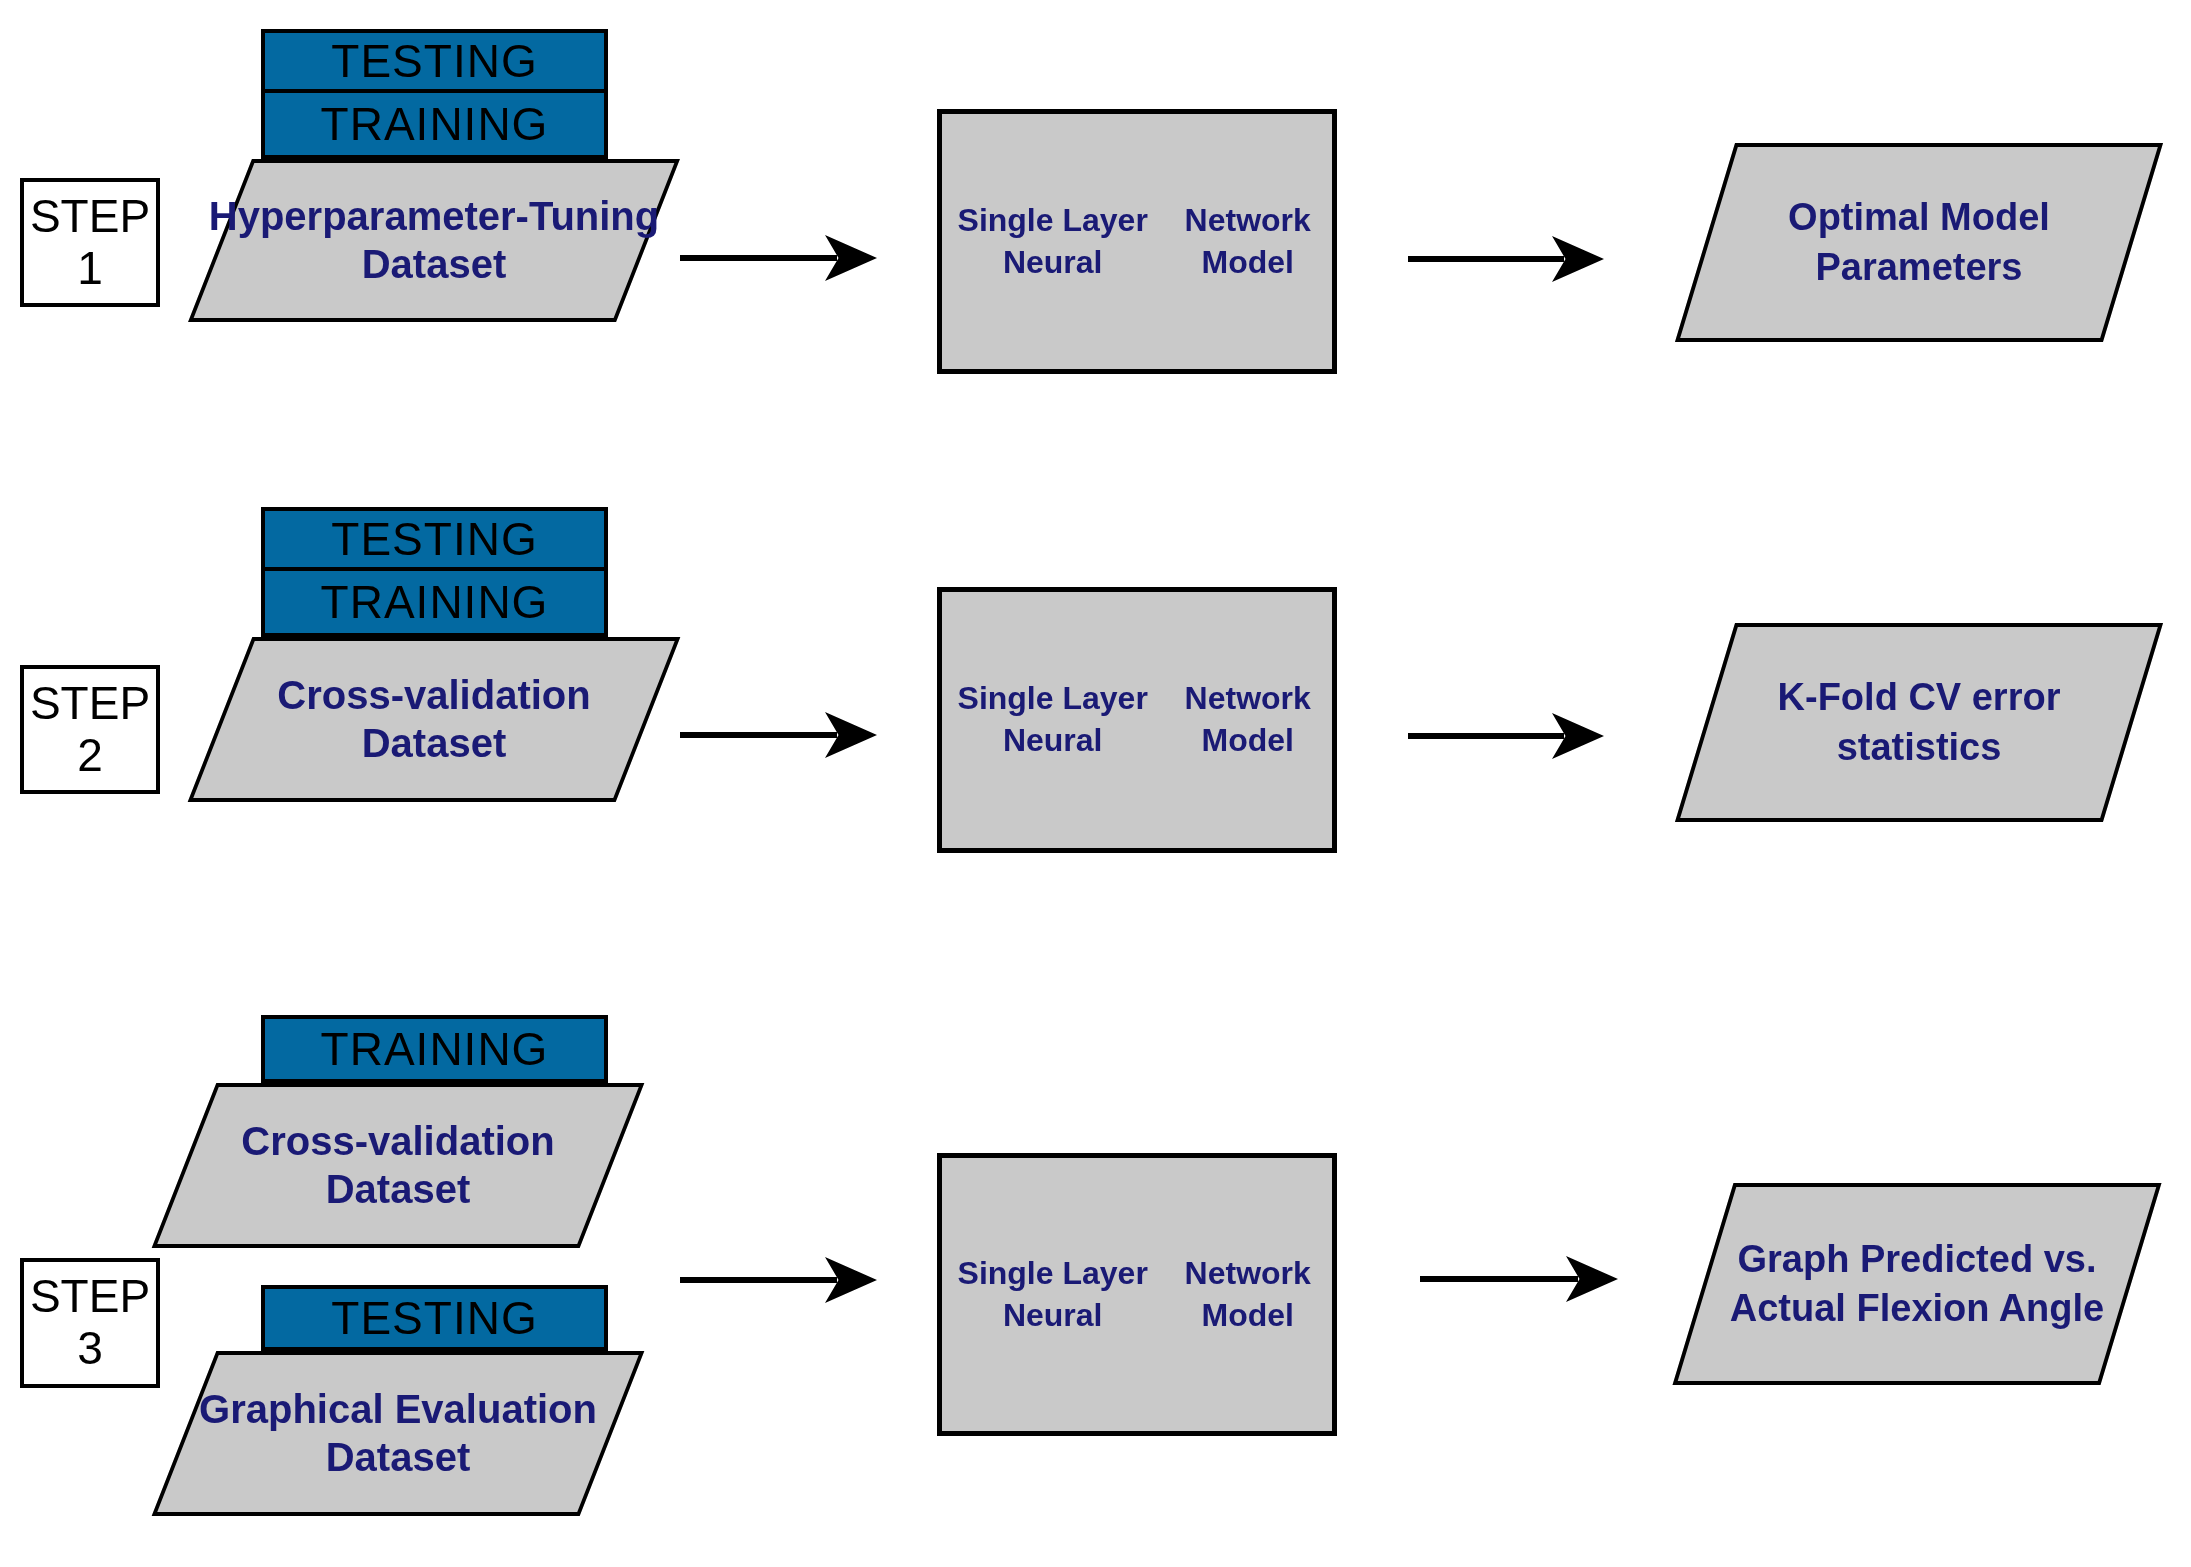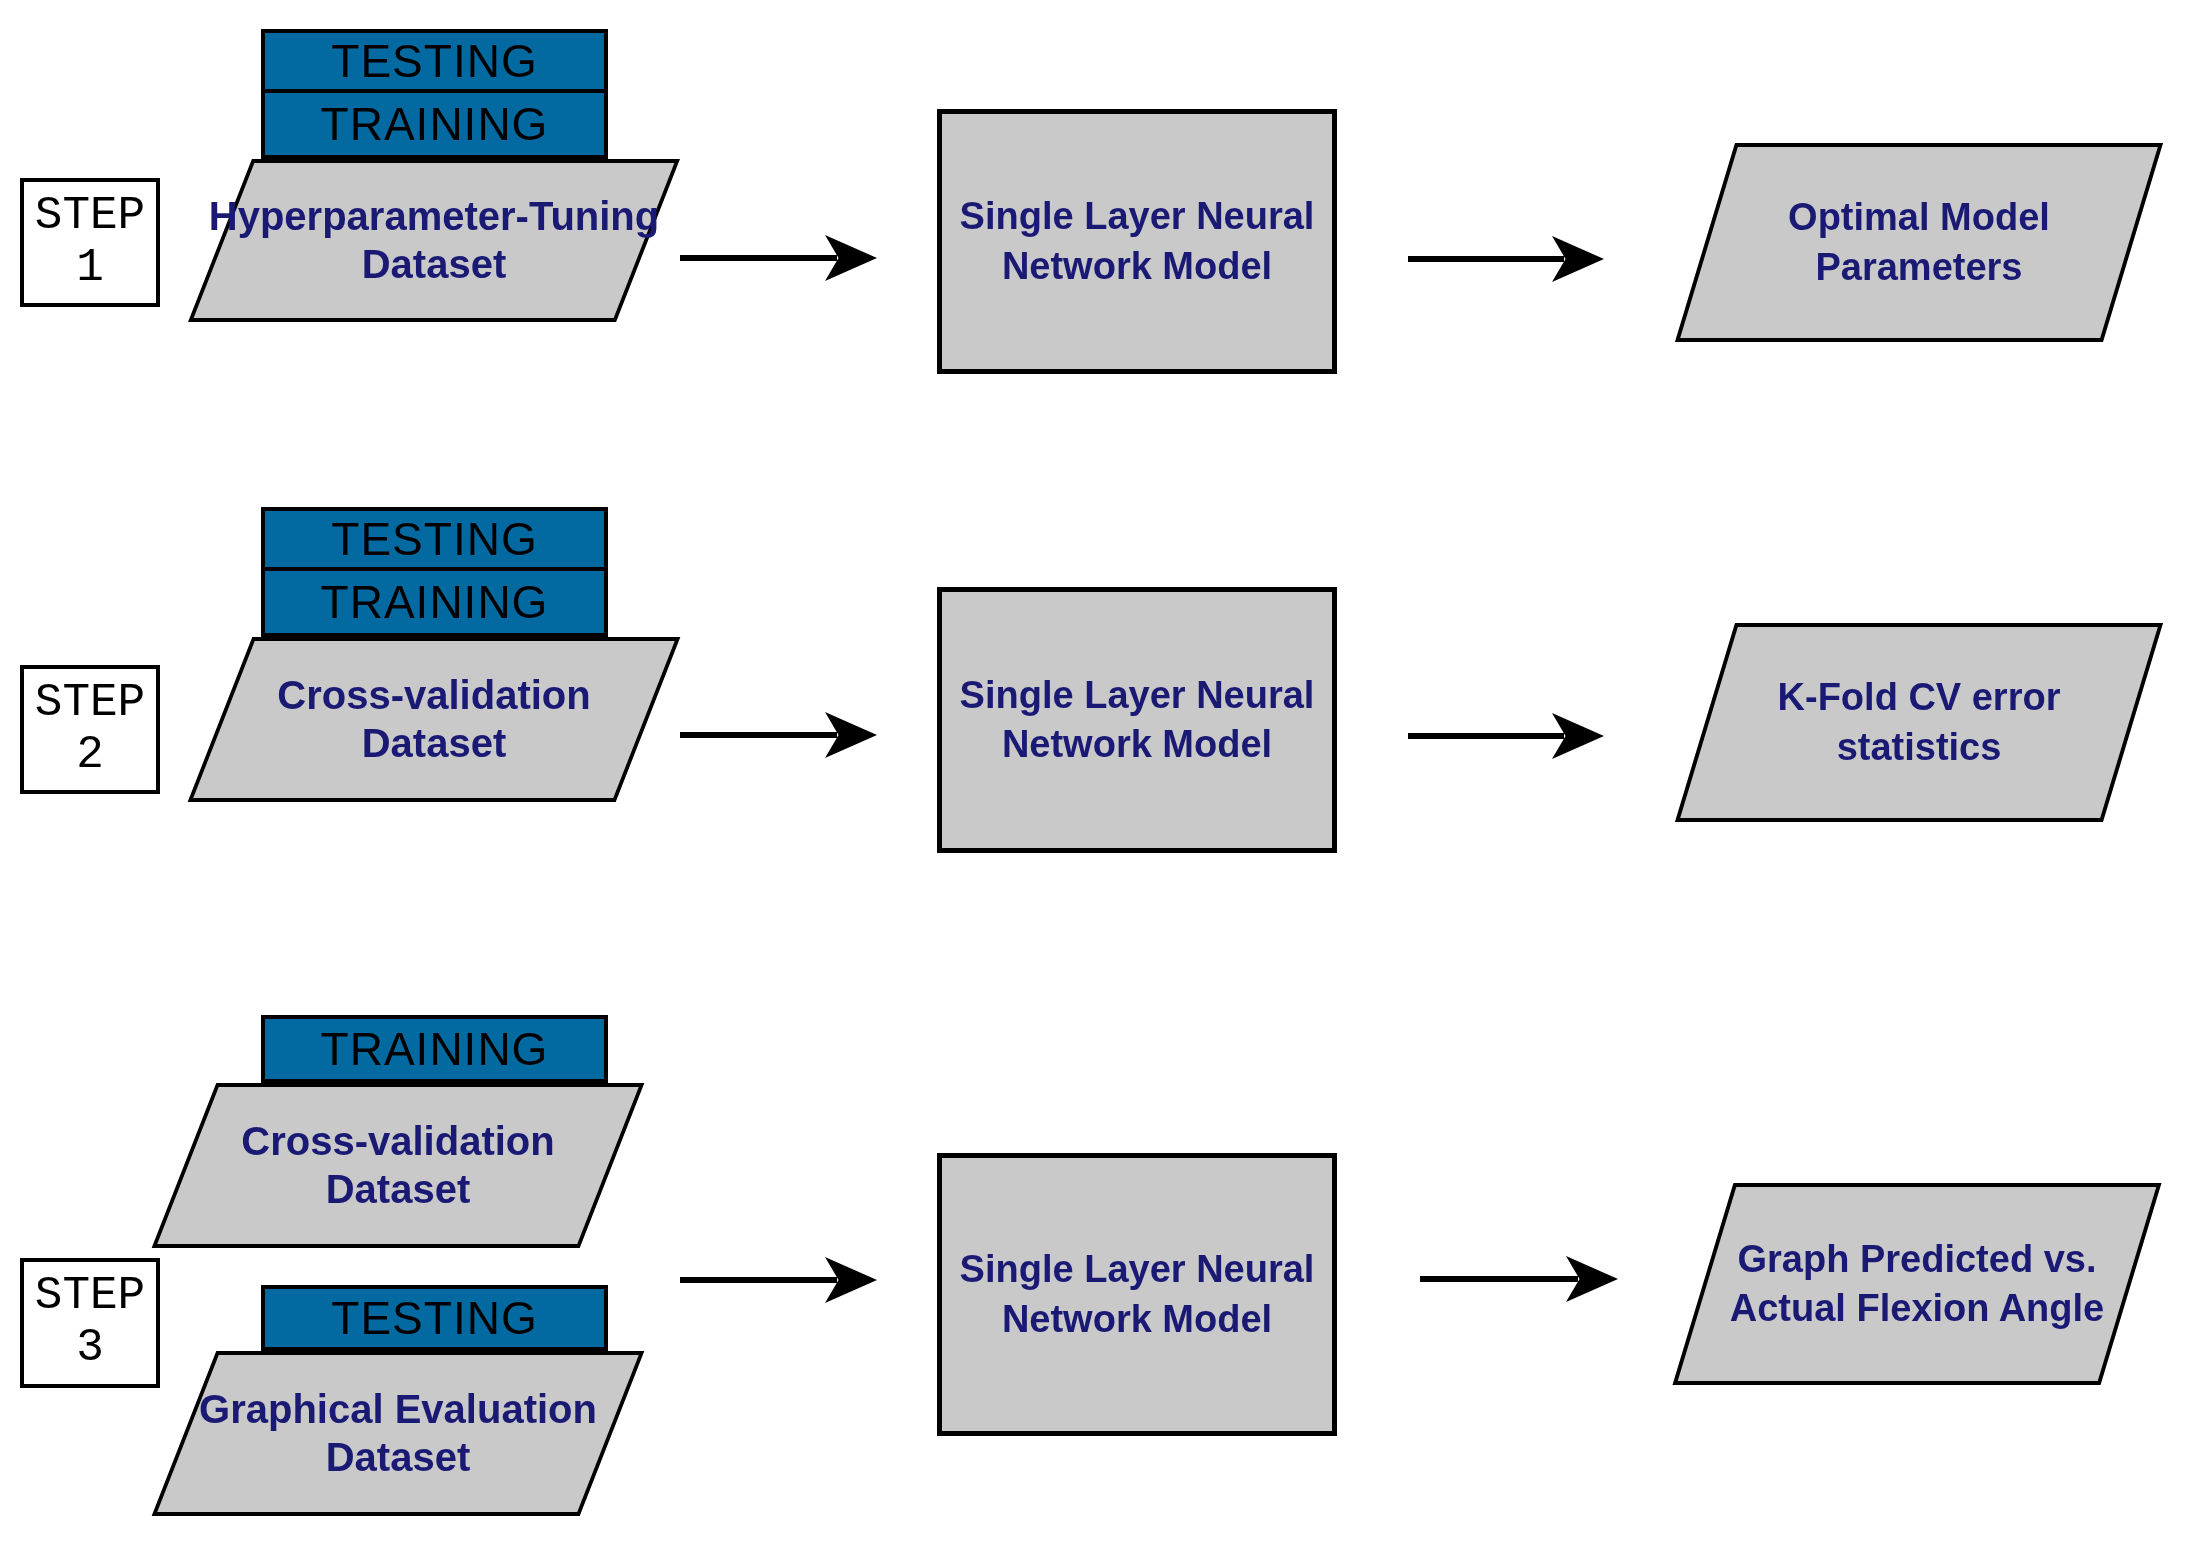--- a/index.html
+++ b/index.html
@@ -30,28 +30,28 @@
     width:100%;height:100%;display:flex;flex-direction:column;
     align-items:center;justify-content:center;text-align:center;
   }
   .par.left  .par-inner{transform:skewX(21.4deg);}
   .par.right .par-inner{transform:skewX(16.8deg);}
   .ds-text{font-size:40px;font-weight:bold;color:var(--navy);line-height:1.18;white-space:nowrap;}
   .out-text{font-size:38px;font-weight:bold;color:var(--navy);line-height:1.3;white-space:nowrap;}
   
   .model-box{
     background:var(--fill);border:5px solid var(--line);
-    display:flex;flex-direction:column;align-items:center;justify-content:center;
-    text-align:center;font-size:38px;font-weight:bold;color:var(--navy);line-height:1.3;
+    display:flex;flex-direction:row;align-items:center;justify-content:center;
+    text-align:center;font-size:32px;font-weight:bold;color:var(--navy);line-height:1.3;
   }
   
   .step-box{
     background:#fff;border:4px solid var(--line);
     display:flex;flex-direction:column;align-items:center;justify-content:center;
-    text-align:center;font-size:46px;color:#000;line-height:1.12;font-family:Liberation Mono, monospace;
+    text-align:center;font-size:46px;color:#000;line-height:1.12;
   }
   
   .arrow{height:46px;z-index:0;}
   .arrow .shaft{
     position:absolute;left:0;top:50%;height:6px;margin-top:-3px;
     background:var(--line);
   }
   .arrow .head{
     position:absolute;right:0;top:0;width:52px;height:46px;background:var(--line);
     clip-path:polygon(0% 0%,100% 50%,0% 100%,26% 50%);

